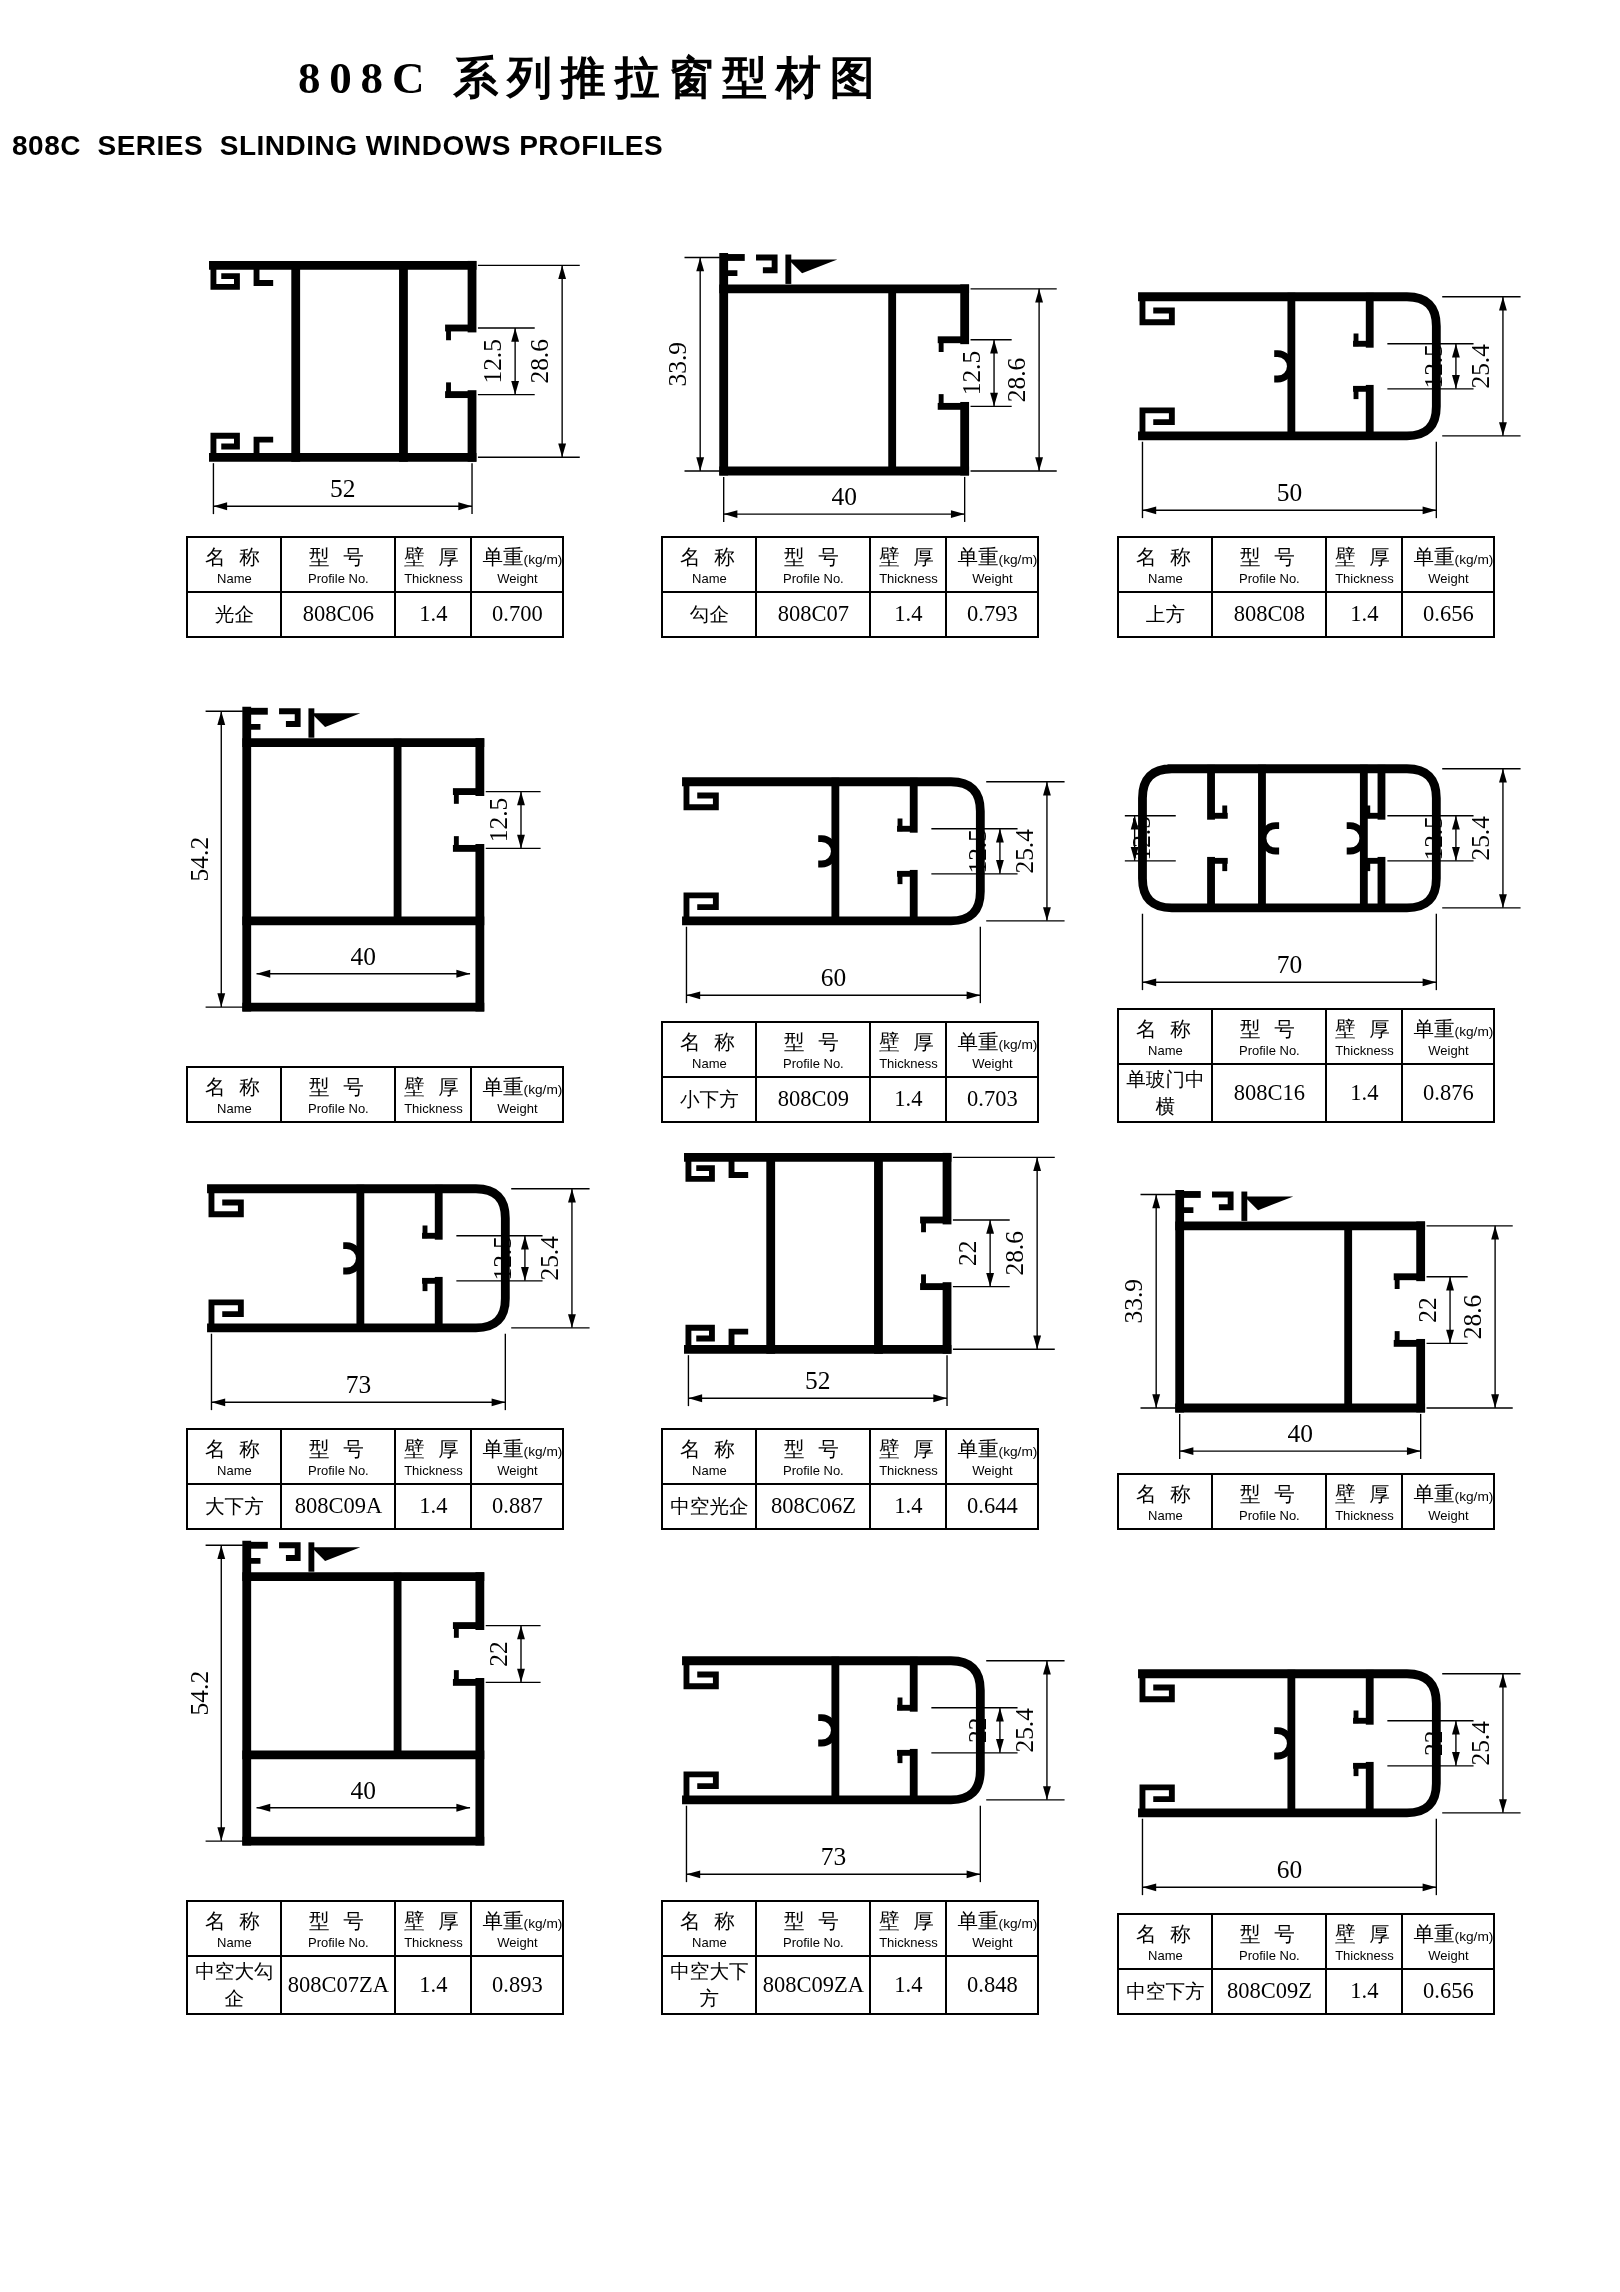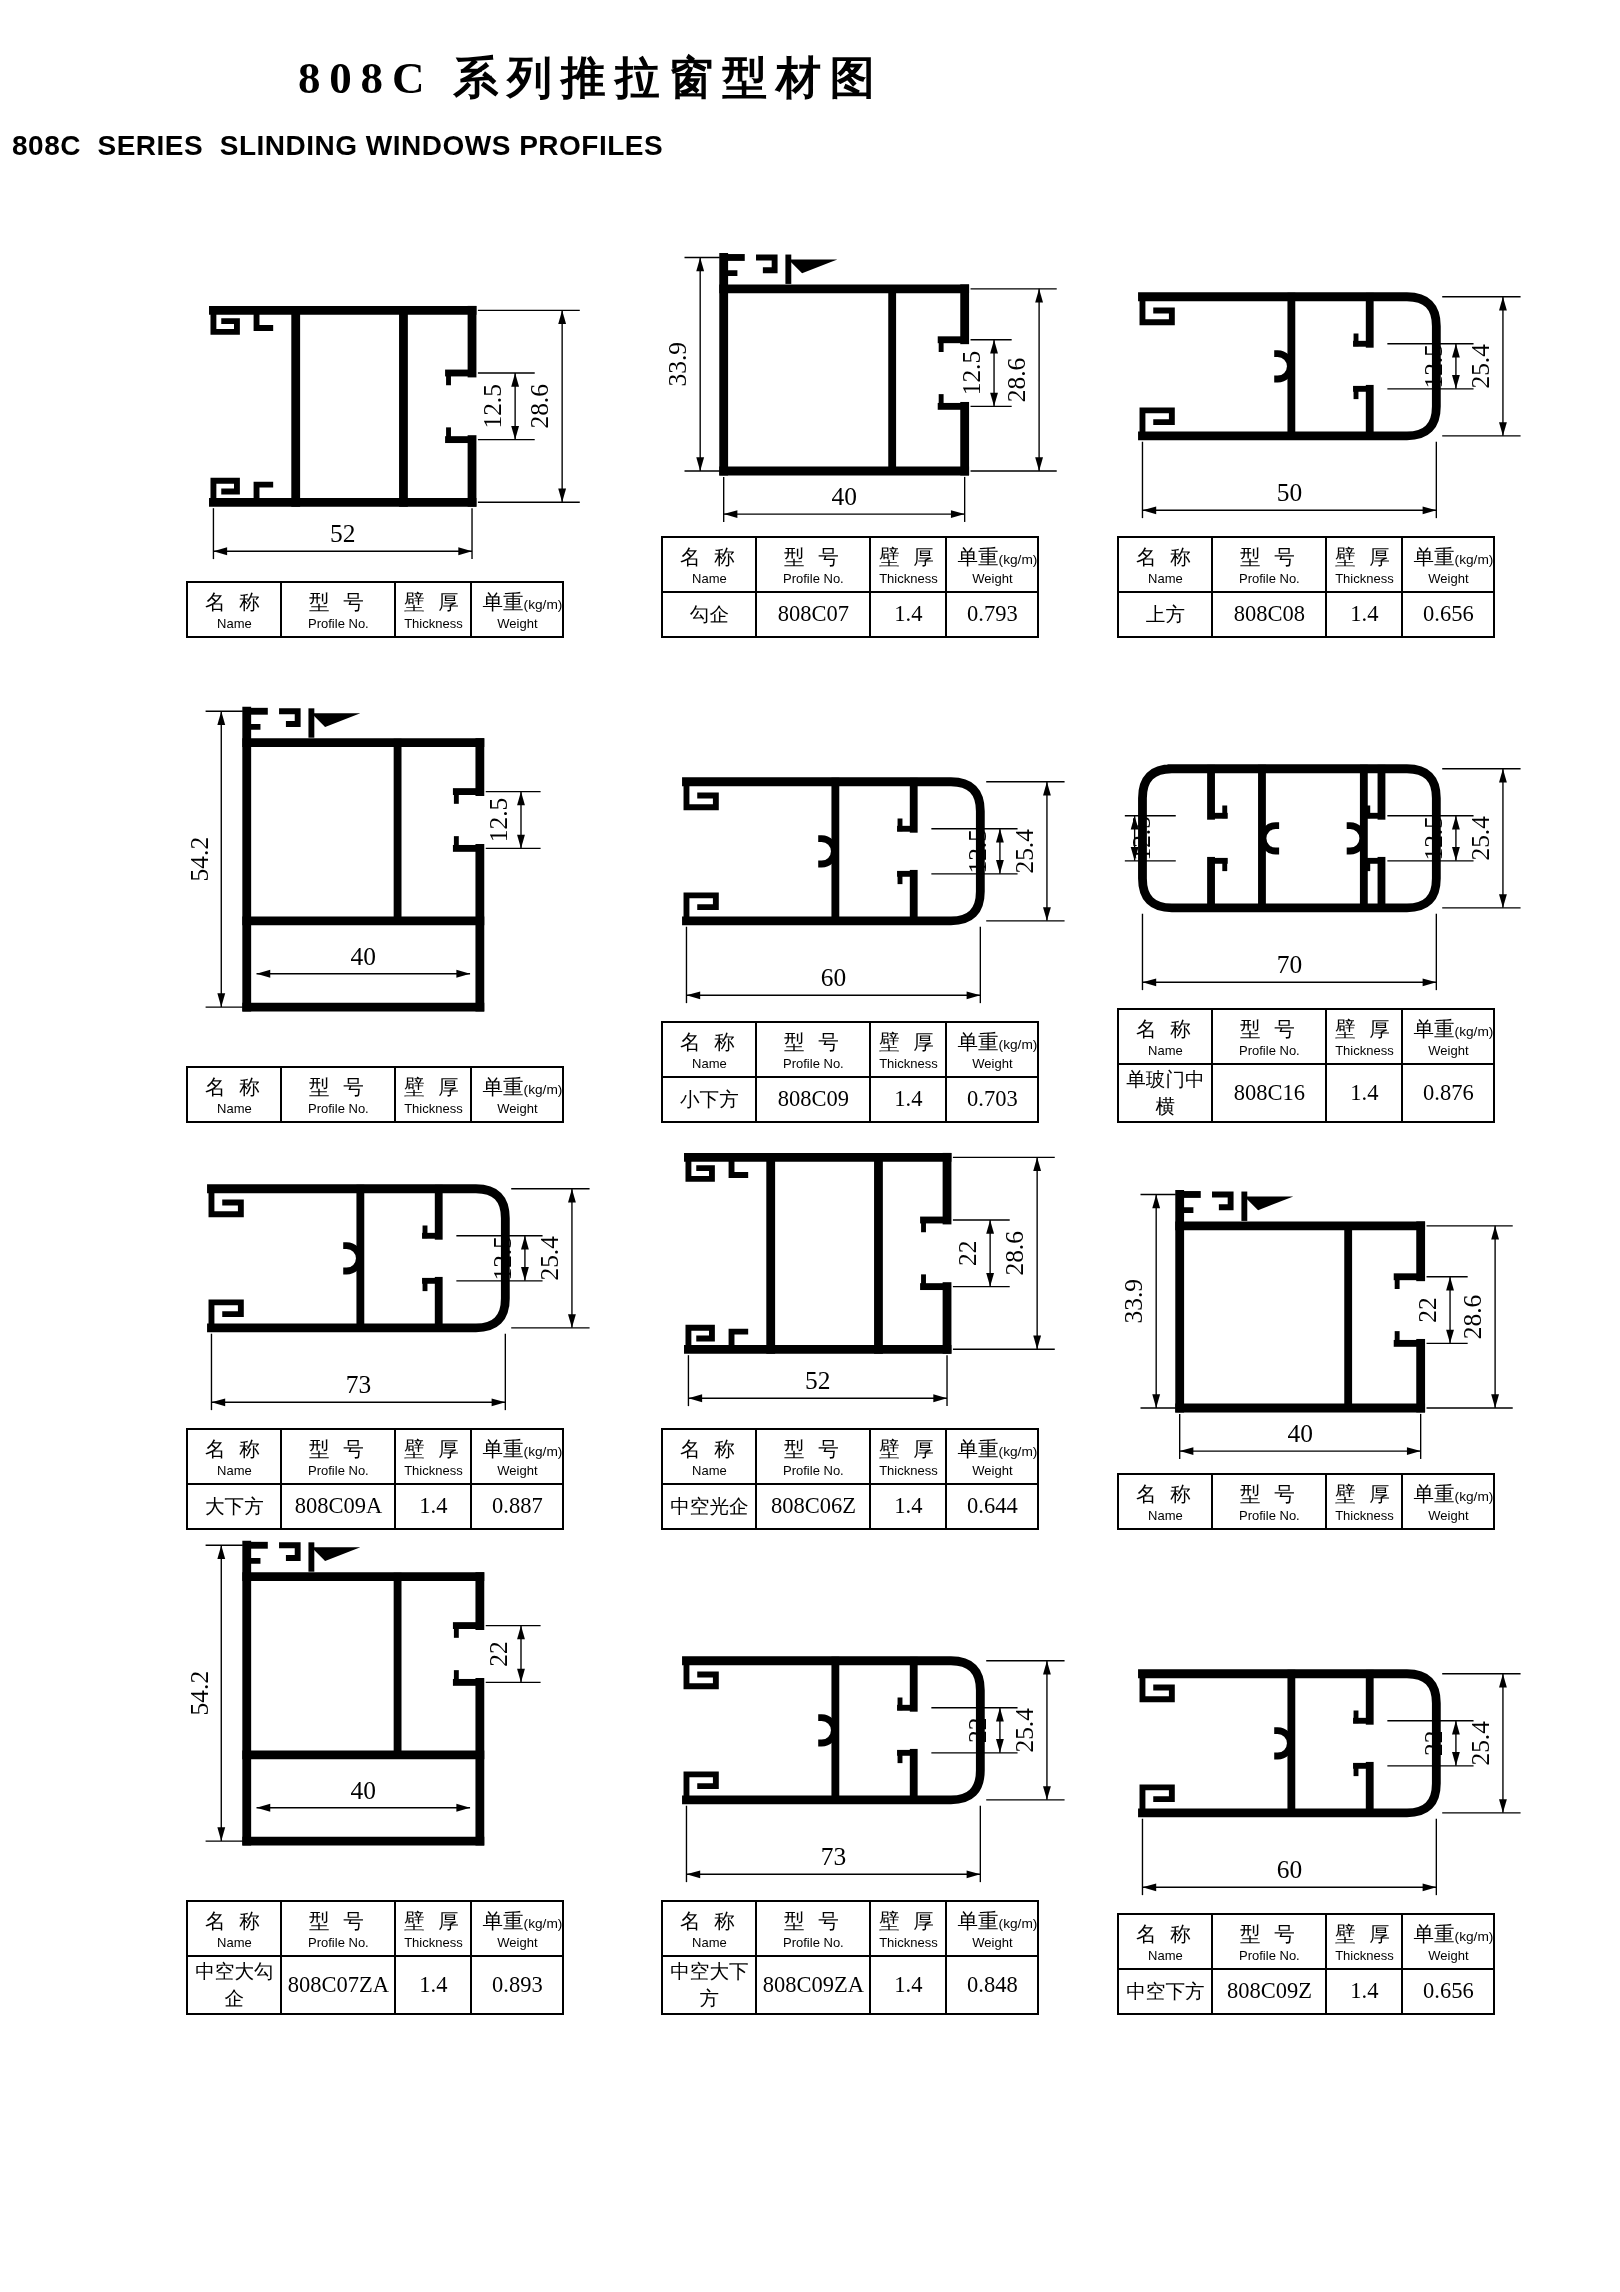--- a/index.html
+++ b/index.html
@@ -106,20 +106,26 @@
         </th>
         <th>
           <span class="cn">壁 厚</span>
           <span class="en">Thickness</span>
         </th>
         <th>
           <span class="cn tight"><span>单重</span><span class="unit">(kg/m)</span></span>
           <span class="en">Weight</span>
         </th>
       </tr>
+      <tr>
+        <td class="dcell namecell">光企</td>
+        <td class="dcell">808C06</td>
+        <td class="dcell">1.4</td>
+        <td class="dcell">0.700</td>
+      </tr>
       </tbody>
     </table>
   </div>
 
   <div class="cell">
     <div class="drawing">
           <svg viewBox="0 0 440 310" width="431" height="304">
             <path d="M64,34 h18" fill="none" stroke="#000" stroke-width="7" stroke-linecap="square"></path>
             <path d="M64,34 v16 h11" fill="none" stroke="#000" stroke-width="6" stroke-linecap="square"></path>
             <path d="M100,34 h16 v13 h-9" fill="none" stroke="#000" stroke-width="6" stroke-linecap="square"></path>

